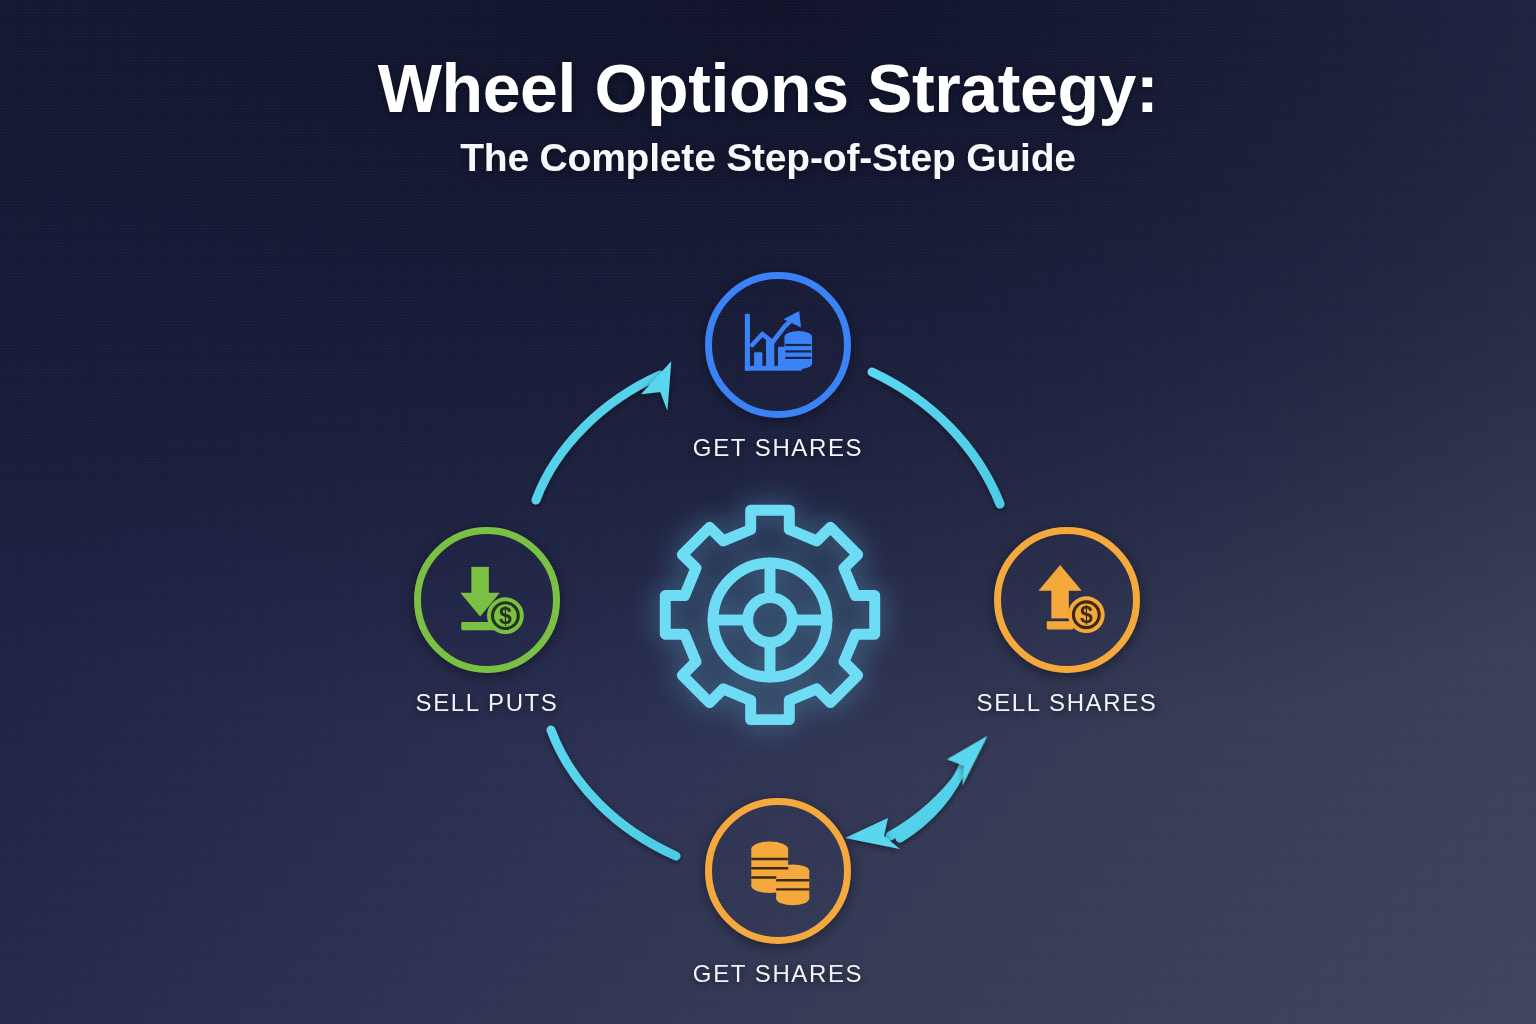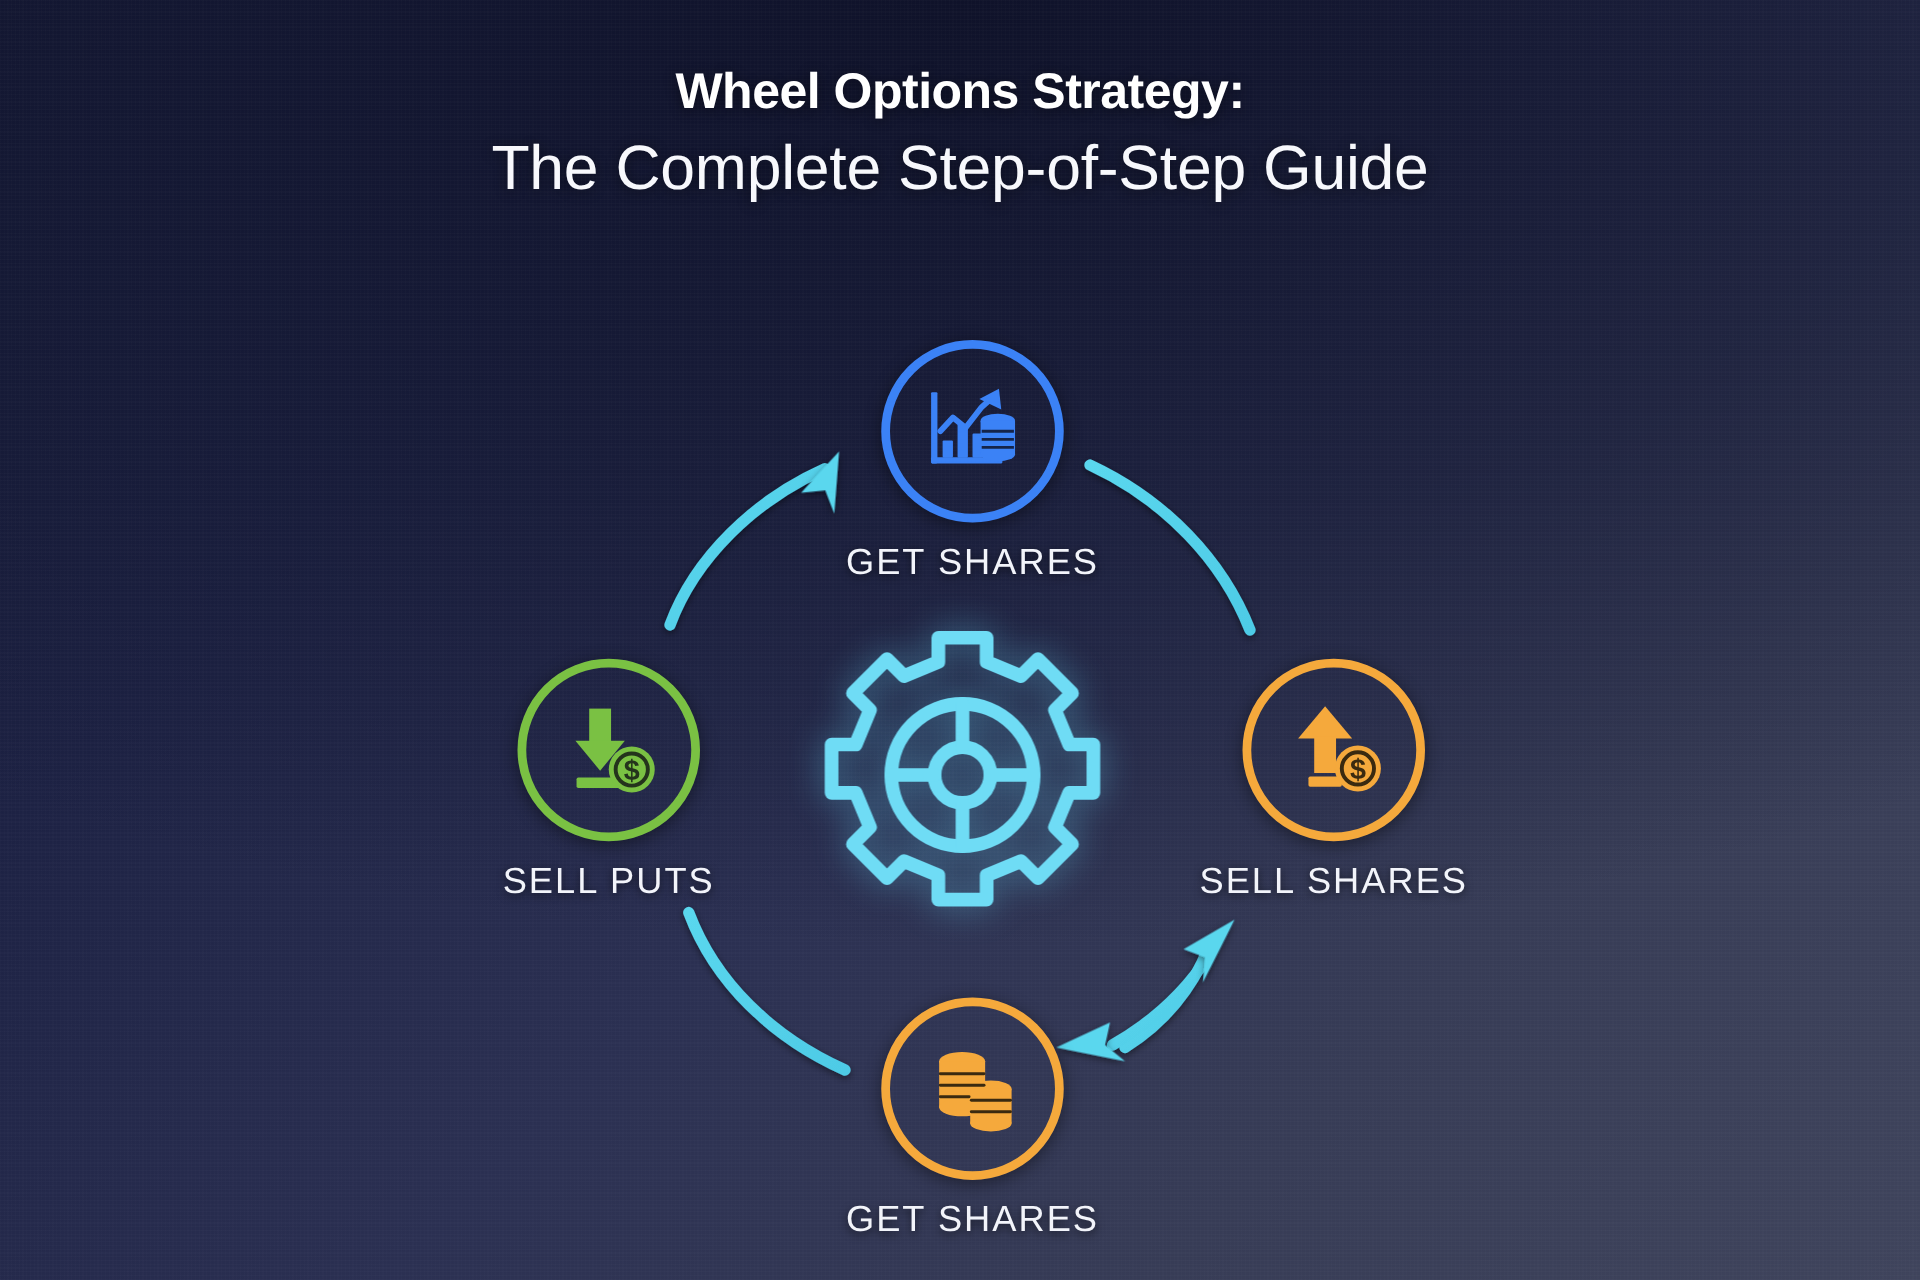--- a/index.html
+++ b/index.html
@@ -37,30 +37,30 @@
   }
 
   
   .title-block {
     position:absolute;
     top:52px; left:0; right:0;
     text-align:center;
     z-index:6;
   }
   .title-line1 {
-    font-size:40px;
+    font-size:68px;
     font-weight:bold;
     color:#ffffff;
     letter-spacing:-0.4px;
     line-height:1.08;
     text-shadow:0 2px 10px rgba(0,0,0,0.45);
   }
   .title-line2 {
-    font-size:50px;
-    font-weight:normal;
+    font-size:39px;
+    font-weight:bold;
     color:#f7f8fc;
     letter-spacing:-0.2px;
     line-height:1.18;
     margin-top:10px;
     text-shadow:0 2px 10px rgba(0,0,0,0.45);
   }
 
   
   #diagram {
     position:absolute;
@@ -82,21 +82,21 @@
     border-radius:50%;
     border:7px solid #4a8df0;
     display:flex;
     align-items:center;
     justify-content:center;
     box-shadow:0 3px 14px rgba(0,0,0,0.42);
   }
   .node-ring svg { display:block; }
   .node-label {
     margin-top:16px;
-    font-size:29px;
+    font-size:24px;
     color:#f2f4fa;
     letter-spacing:1.6px;
     text-shadow:0 2px 7px rgba(0,0,0,0.6);
     white-space:nowrap;
   }
 
   .node-top    { left:663px; top:272px; }
   .node-left   { left:372px; top:527px; }
   .node-right  { left:952px; top:527px; }
   .node-bottom { left:663px; top:798px; }

